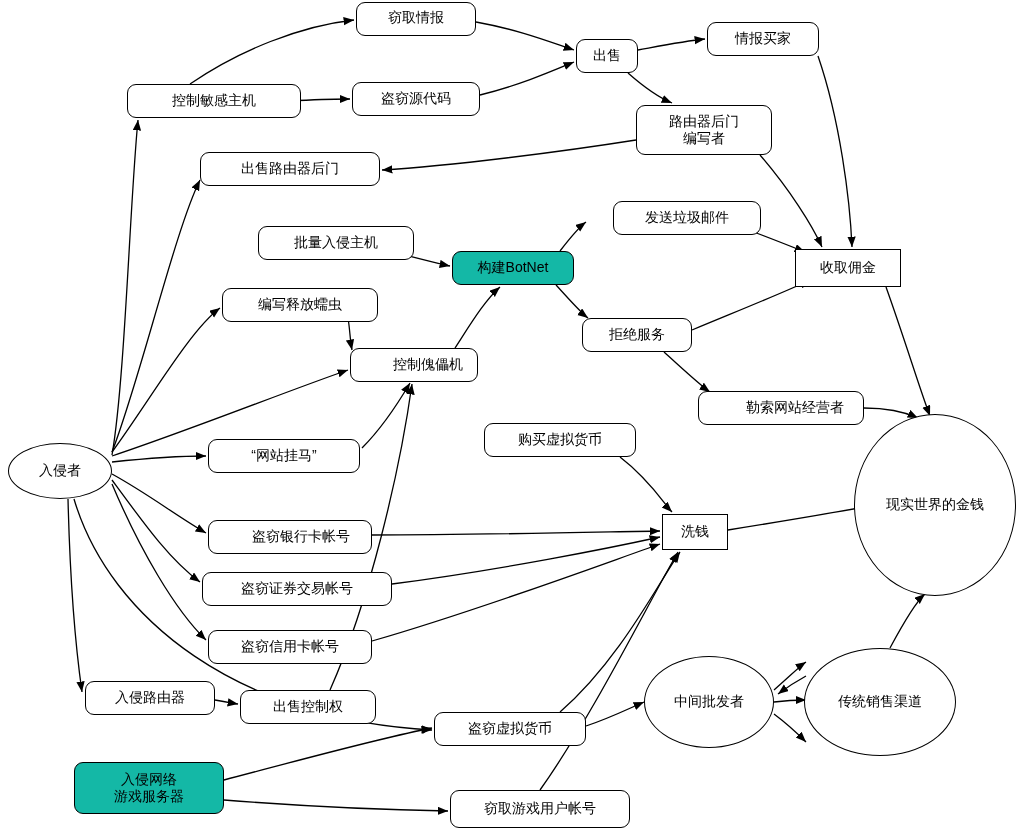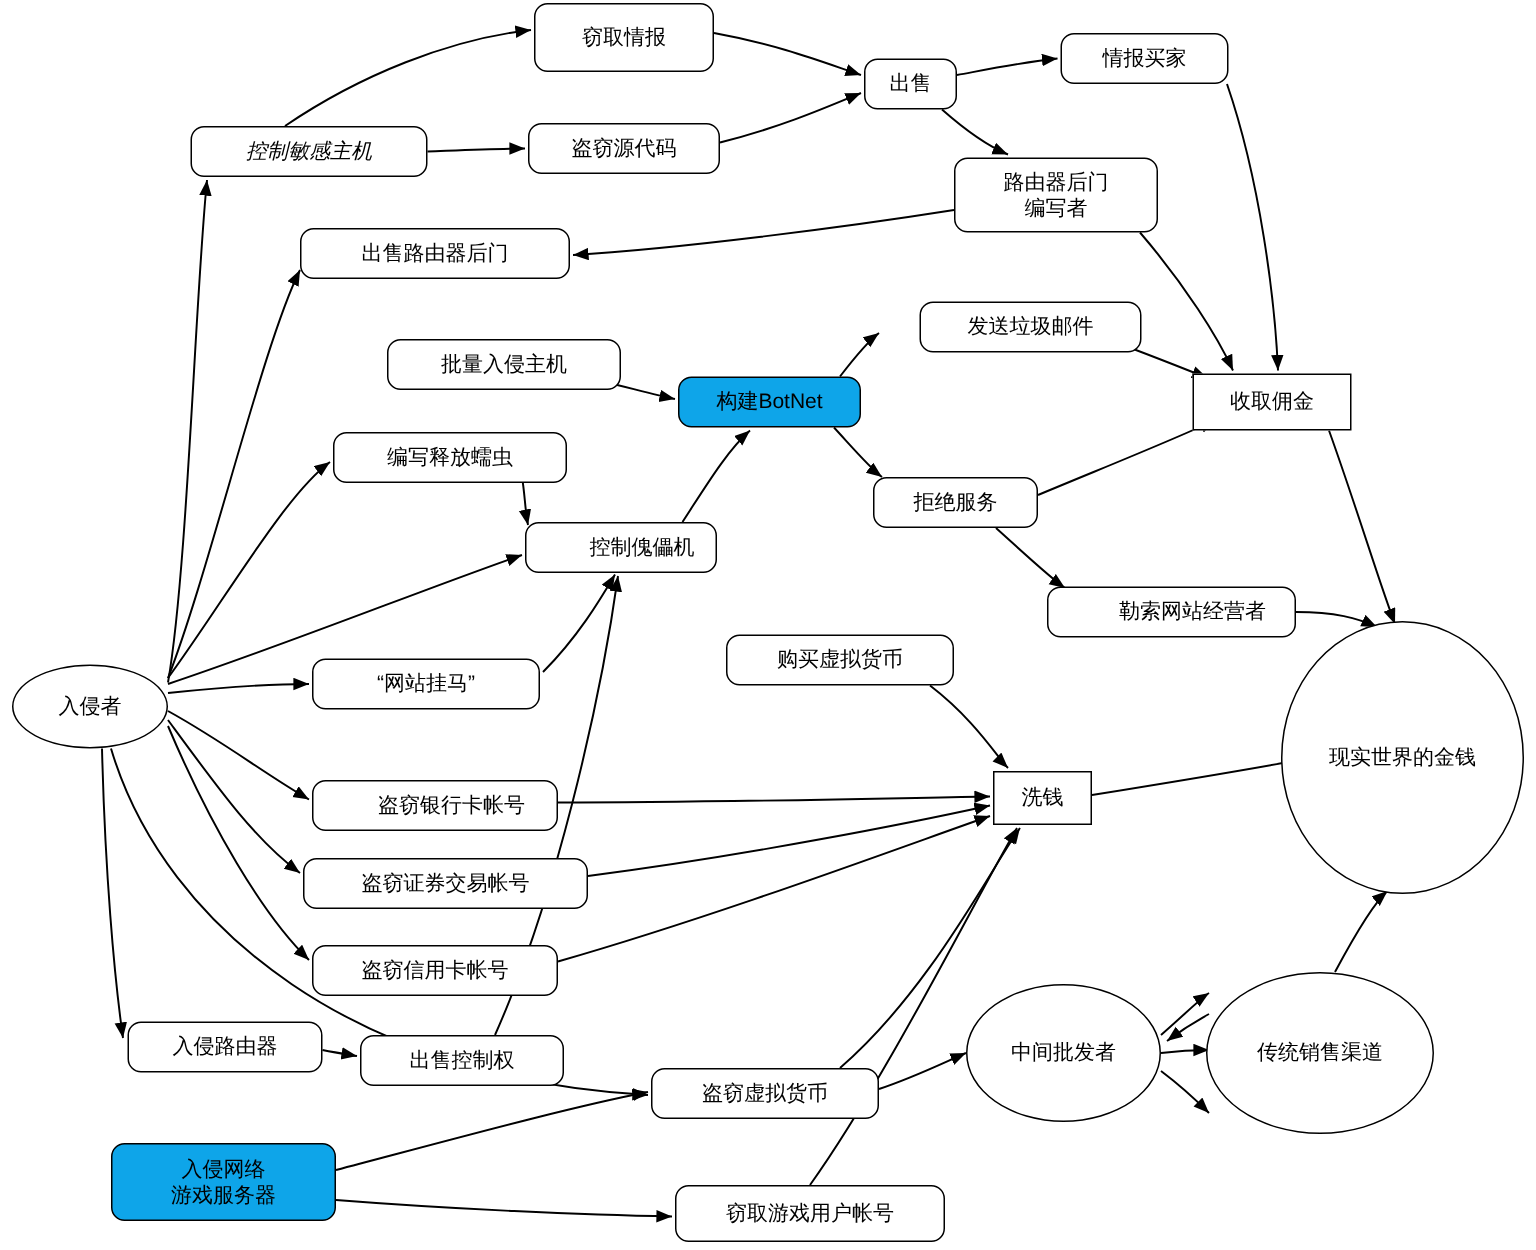--- a/index.html
+++ b/index.html
@@ -42,21 +42,21 @@
   .node.rect {
     border-radius: 0;
   }
   .node.round {
     border-radius: 9px;
   }
   .node.ellipse {
     border-radius: 50%;
   }
   .node.shaded {
-    background: #0ea5e9;
+    background: #14b8a6;
   }
 </style>
 </head>
 <body>
 
 <div id="canvas">
   <svg id="edges" viewBox="0 0 1024 833">
     <defs>
       <marker id="arrow" markerWidth="9" markerHeight="9" refX="8" refY="3.2" orient="auto" markerUnits="strokeWidth">
         <path d="M0,0 L8,3.2 L0,6.4 z" fill="#000000"></path>
@@ -107,22 +107,22 @@
         <path d="M 74 499 C 110 620 240 720 432 730" marker-end="url(#arrow)"></path>
         <path d="M 774 690 C 790 676 800 666 806 662" marker-end="url(#arrow)"></path>
         <path d="M 774 702 C 790 700 800 700 806 700" marker-end="url(#arrow)"></path>
         <path d="M 774 714 C 790 726 800 736 806 742" marker-end="url(#arrow)"></path>
         <path d="M 806 676 C 795 682 786 688 778 694" marker-end="url(#arrow)"></path>
         <path d="M 890 648 C 905 620 918 600 925 594" marker-end="url(#arrow)"></path>
       </g>
   </svg>
   <div id="nodes">
       <div class="node ellipse" style="left: 8px; top: 443px; width: 104px; height: 56px;">入侵者</div>
-      <div class="node round" style="left: 127px; top: 84px; width: 158px; height: 34px; font-style: italic;">控制敏感主机</div>
-      <div class="node round" style="left: 356px; top: 2px; width: 120px; height: 46px;">窃取情报</div>
+      <div class="node round" style="left: 127px; top: 84px; width: 174px; height: 34px;">控制敏感主机</div>
+      <div class="node round" style="left: 356px; top: 2px; width: 120px; height: 34px; font-family: Liberation Mono, monospace;">窃取情报</div>
       <div class="node round" style="left: 352px; top: 82px; width: 128px; height: 34px;">盗窃源代码</div>
       <div class="node round" style="left: 576px; top: 39px; width: 62px; height: 34px;">出售</div>
       <div class="node round" style="left: 707px; top: 22px; width: 112px; height: 34px;">情报买家</div>
       <div class="node round" style="left: 636px; top: 105px; width: 136px; height: 50px;">路由器后门
 编写者</div>
       <div class="node round" style="left: 200px; top: 152px; width: 180px; height: 34px;">出售路由器后门</div>
       <div class="node round" style="left: 216px; top: 226px; width: 156px; height: 34px; margin-left: 42px;">批量入侵主机</div>
       <div class="node round shaded" style="left: 452px; top: 251px; width: 122px; height: 34px;">构建BotNet</div>
       <div class="node round" style="left: 584px; top: 201px; width: 148px; height: 34px; margin-left: 29px;">发送垃圾邮件</div>
       <div class="node round" style="left: 582px; top: 318px; width: 110px; height: 34px;">拒绝服务</div>

